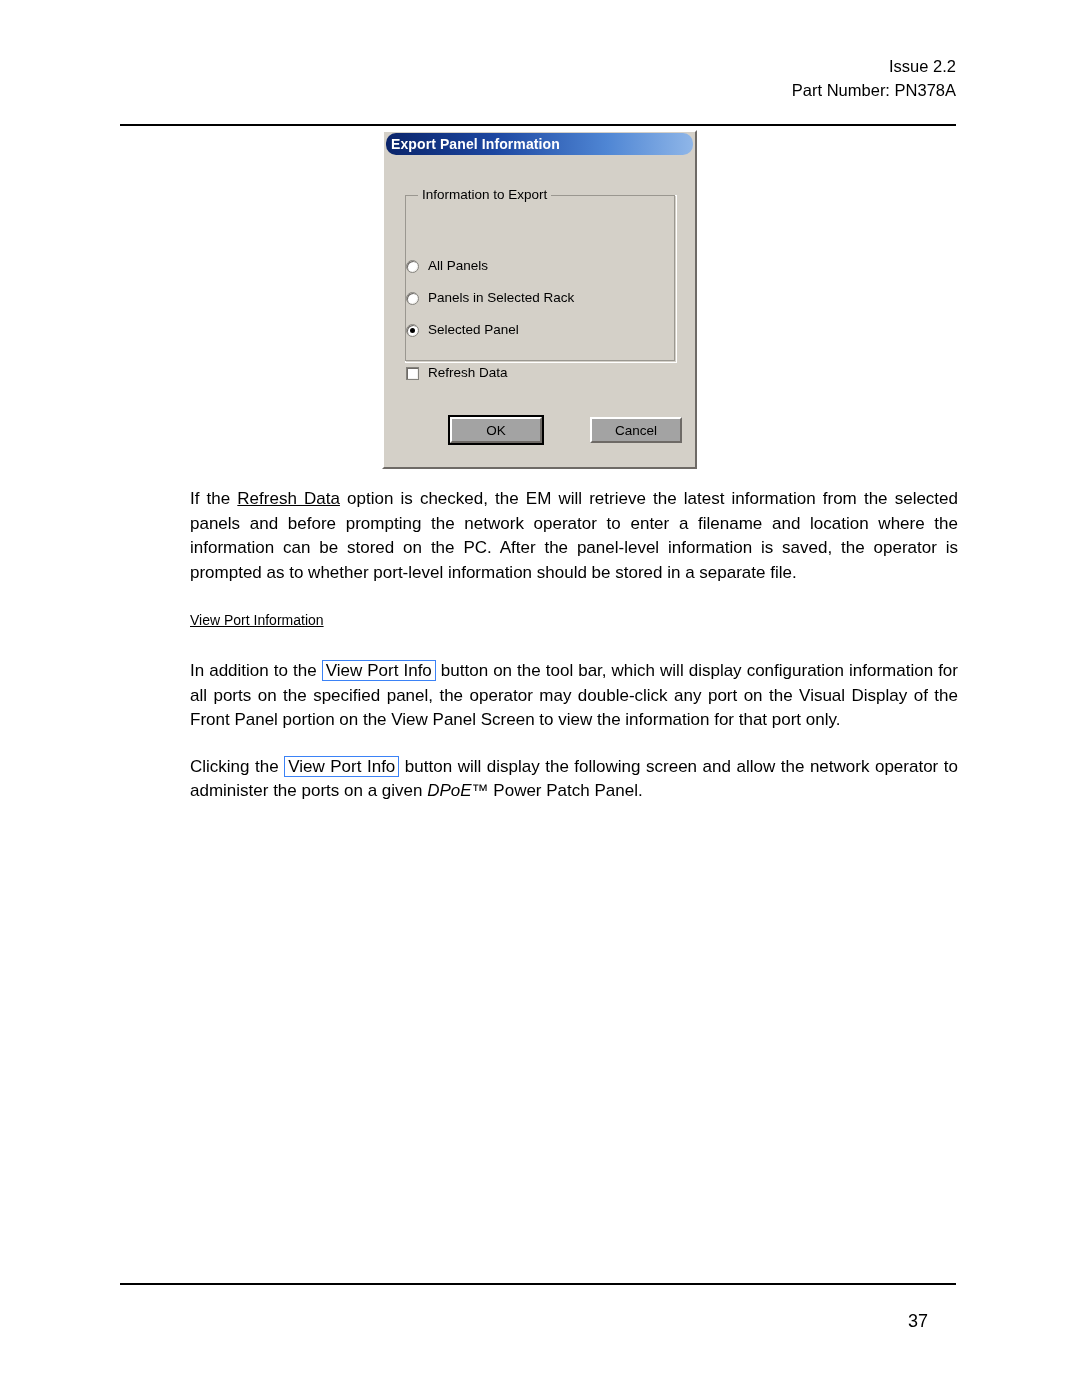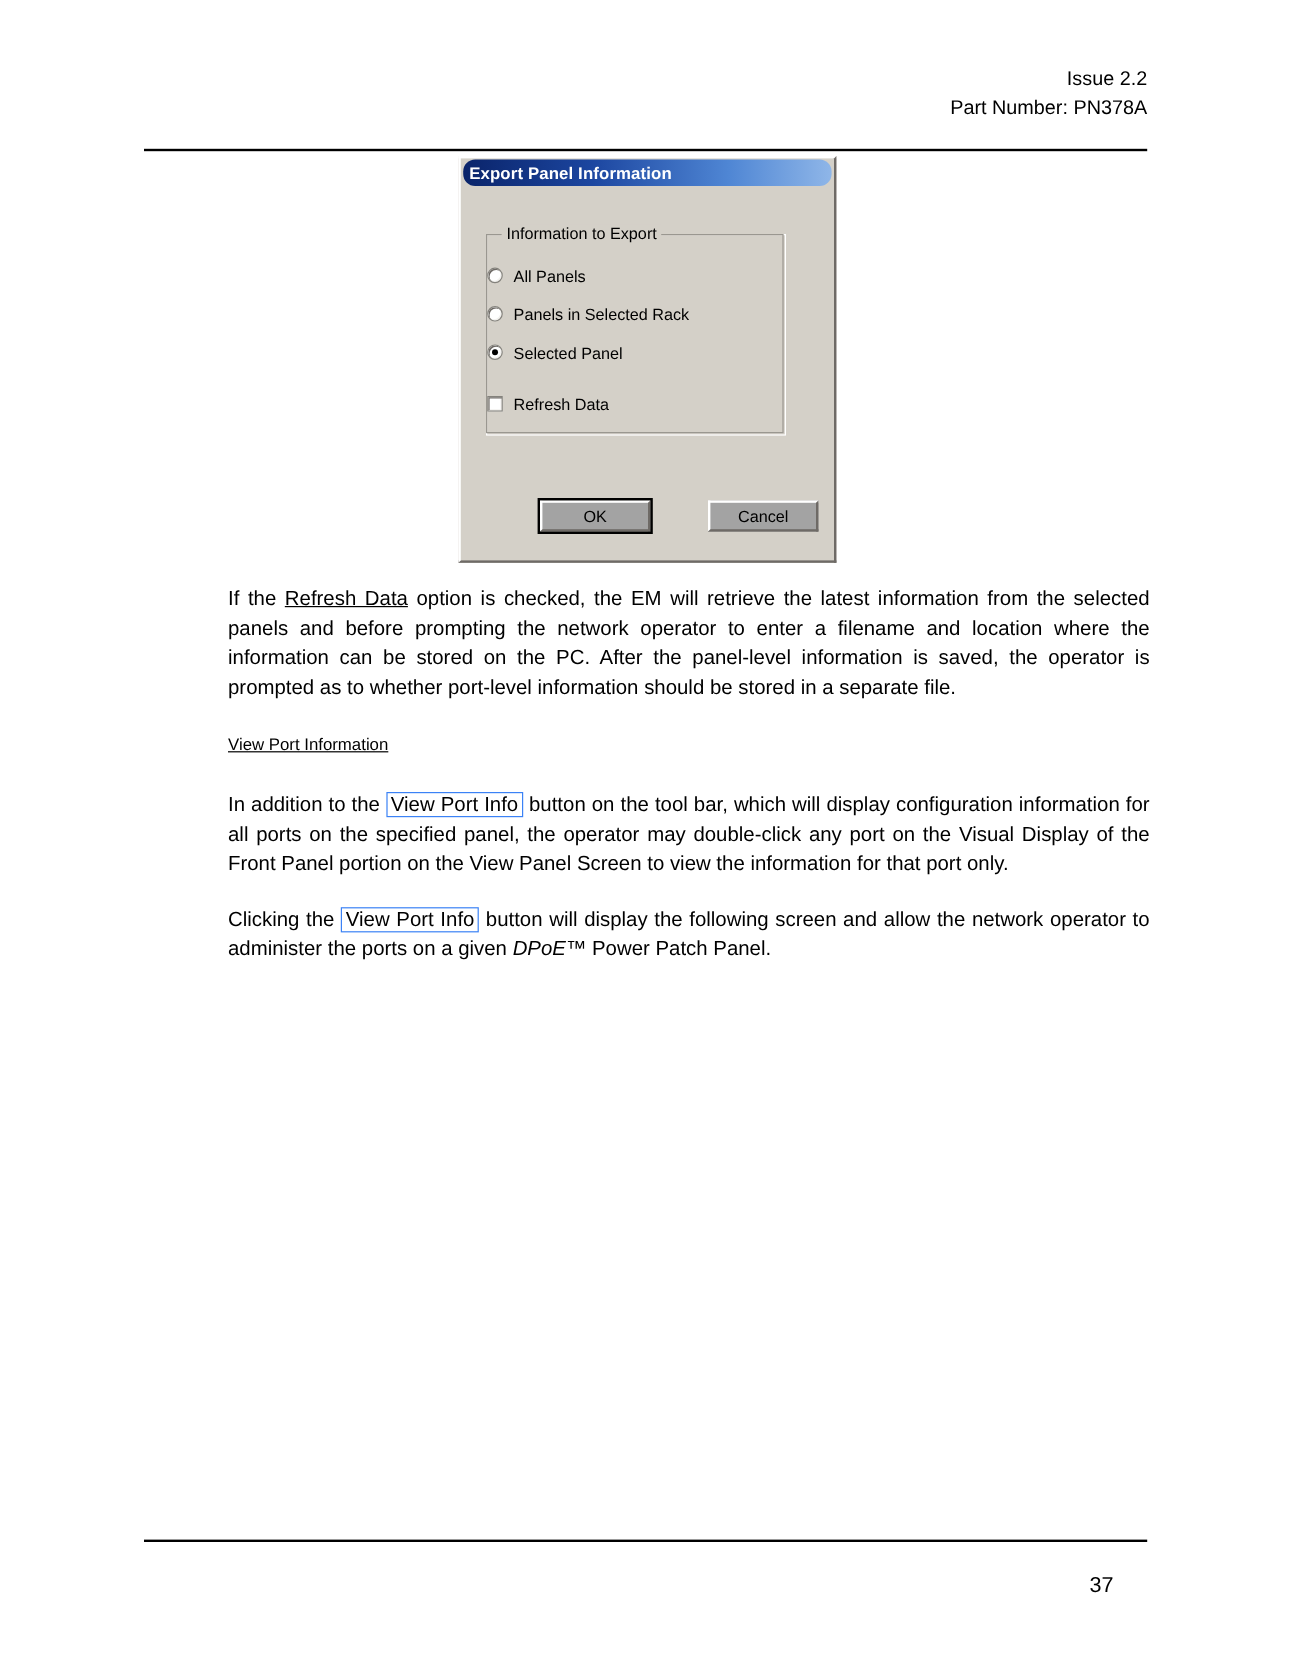--- a/index.html
+++ b/index.html
@@ -92,21 +92,21 @@
     top: 23px;
     right: 0;
     bottom: 0;
   }
 
   
   .groupbox {
     position: absolute;
     left: 21px;
     top: 40px;
-    width: 250px;
+    width: 272px;
     height: 168px;
     border: 1px solid #ffffff;
     box-sizing: border-box;
   }
   .groupbox::before {
     content: "";
     position: absolute;
     left: -1px;
     top: -1px;
     right: 1px;
@@ -122,23 +122,24 @@
     padding: 0 4px;
     font-size: 13.5px;
     z-index: 2;
     white-space: nowrap;
   }
 
   .option-row {
     position: absolute;
     left: 22px;
     display: flex;
-    align-items: flex-start;
+    align-items: flex-end;
     z-index: 2;
     white-space: nowrap;
+    margin-top: 35px;
   }
   .option-row .label {
     font-size: 13.5px;
     margin-left: 9px;
   }
 
   .radio {
     width: 13px;
     height: 13px;
     border-radius: 50%;

